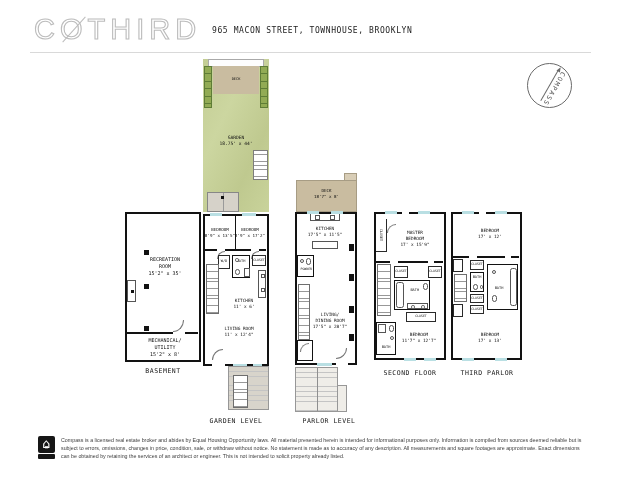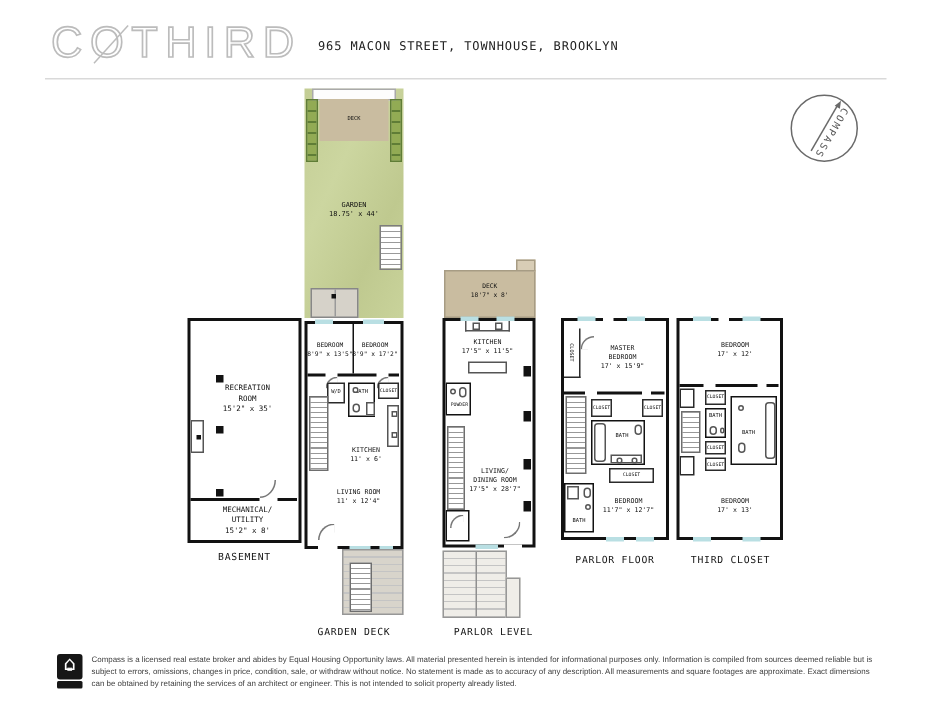--- a/index.html
+++ b/index.html
@@ -165,21 +165,21 @@
     <div class="dm">11' x 12'4"</div>
   </div>
   <div class="gapB" style="left:7px;width:13px;"></div>
   <div class="arcBR" style="left:7px;top:133px;width:11px;height:11px;"></div>
   <div class="winB" style="left:28px;width:14px;"></div>
   <div class="winB" style="left:48px;width:9px;"></div>
 </div>
 <div class="stoop" style="left:228px;top:366px;width:41px;height:44px;background-color:#d8d4cb;">
   <div class="stairs" style="left:4px;top:8px;width:15px;height:33px;background-color:#fff;"></div>
 </div>
-<div class="floor-label" style="left:236px;top:417px;">GARDEN DECK</div>
+<div class="floor-label" style="left:236px;top:417px;">GARDEN LEVEL</div>
 
 <div class="decktan" style="left:296px;top:180px;width:61px;height:32px;border:0.6px solid #a79c84;box-sizing:border-box;">
   <div class="rm" style="left:50%;top:7px;font-size:4.2px;">
     <div class="nm">DECK</div>
     <div class="dm">18'7" x 8'</div>
   </div>
 </div>
 <div class="decktan" style="left:344px;top:173px;width:13px;height:8px;background:#d8cdb6;border:0.6px solid #a79c84;box-sizing:border-box;"></div>
 
 <div class="plan" style="left:295px;top:212px;width:62px;height:153px;">
@@ -261,21 +261,21 @@
     <div class="fix round" style="left:12px;top:2px;width:5px;height:7px;"></div>
     <div class="fix circ" style="left:13px;top:13px;width:4px;height:4px;"></div>
   </div>
   <div class="rm" style="left:43px;top:118px;font-size:4.4px;">
     <div class="nm">BEDROOM</div>
     <div class="dm">11'7" x 12'7"</div>
   </div>
   <div class="winB" style="left:28px;width:12px;"></div>
   <div class="winB" style="left:48px;width:12px;"></div>
 </div>
-<div class="floor-label" style="left:410px;top:369px;">PARLOR FLOOR</div>
+<div class="floor-label" style="left:410px;top:369px;">SECOND FLOOR</div>
 
 <div class="plan" style="left:451px;top:212px;width:71px;height:148px;">
   <div class="winT" style="left:9px;width:12px;"></div>
   <div class="gapT" style="left:26px;width:7px;"></div>
   <div class="winT" style="left:42px;width:12px;"></div>
   <div class="rm" style="left:37px;top:14px;font-size:4.4px;">
     <div class="nm">BEDROOM</div>
     <div class="dm">17' x 12'</div>
   </div>
   <div class="wall" style="left:0;top:42px;width:16px;height:1.8px;"></div>
@@ -304,20 +304,20 @@
     <div class="fix circ" style="left:4px;top:5px;width:4px;height:4px;"></div>
     <div class="fix round" style="left:4px;top:30px;width:5px;height:7px;"></div>
   </div>
   <div class="rm" style="left:37px;top:118px;font-size:4.4px;">
     <div class="nm">BEDROOM</div>
     <div class="dm">17' x 13'</div>
   </div>
   <div class="winB" style="left:9px;width:12px;"></div>
   <div class="winB" style="left:42px;width:12px;"></div>
 </div>
-<div class="floor-label" style="left:487px;top:369px;">THIRD CLOSET</div>
+<div class="floor-label" style="left:487px;top:369px;">THIRD PARLOR</div>
 
 <div class="ehicon">
   <div class="h">⌂</div>
   <div class="e">=</div>
 </div>
 <div class="ehbar"></div>
 <div class="disclaimer">Compass is a licensed real estate broker and abides by Equal Housing Opportunity laws. All material presented herein is intended for informational purposes only. Information is compiled from sources deemed reliable but is subject to errors, omissions, changes in price, condition, sale, or withdraw without notice. No statement is made as to accuracy of any description. All measurements and square footages are approximate. Exact dimensions can be obtained by retaining the services of an architect or engineer. This is not intended to solicit property already listed.</div>
 
 </body></html>

